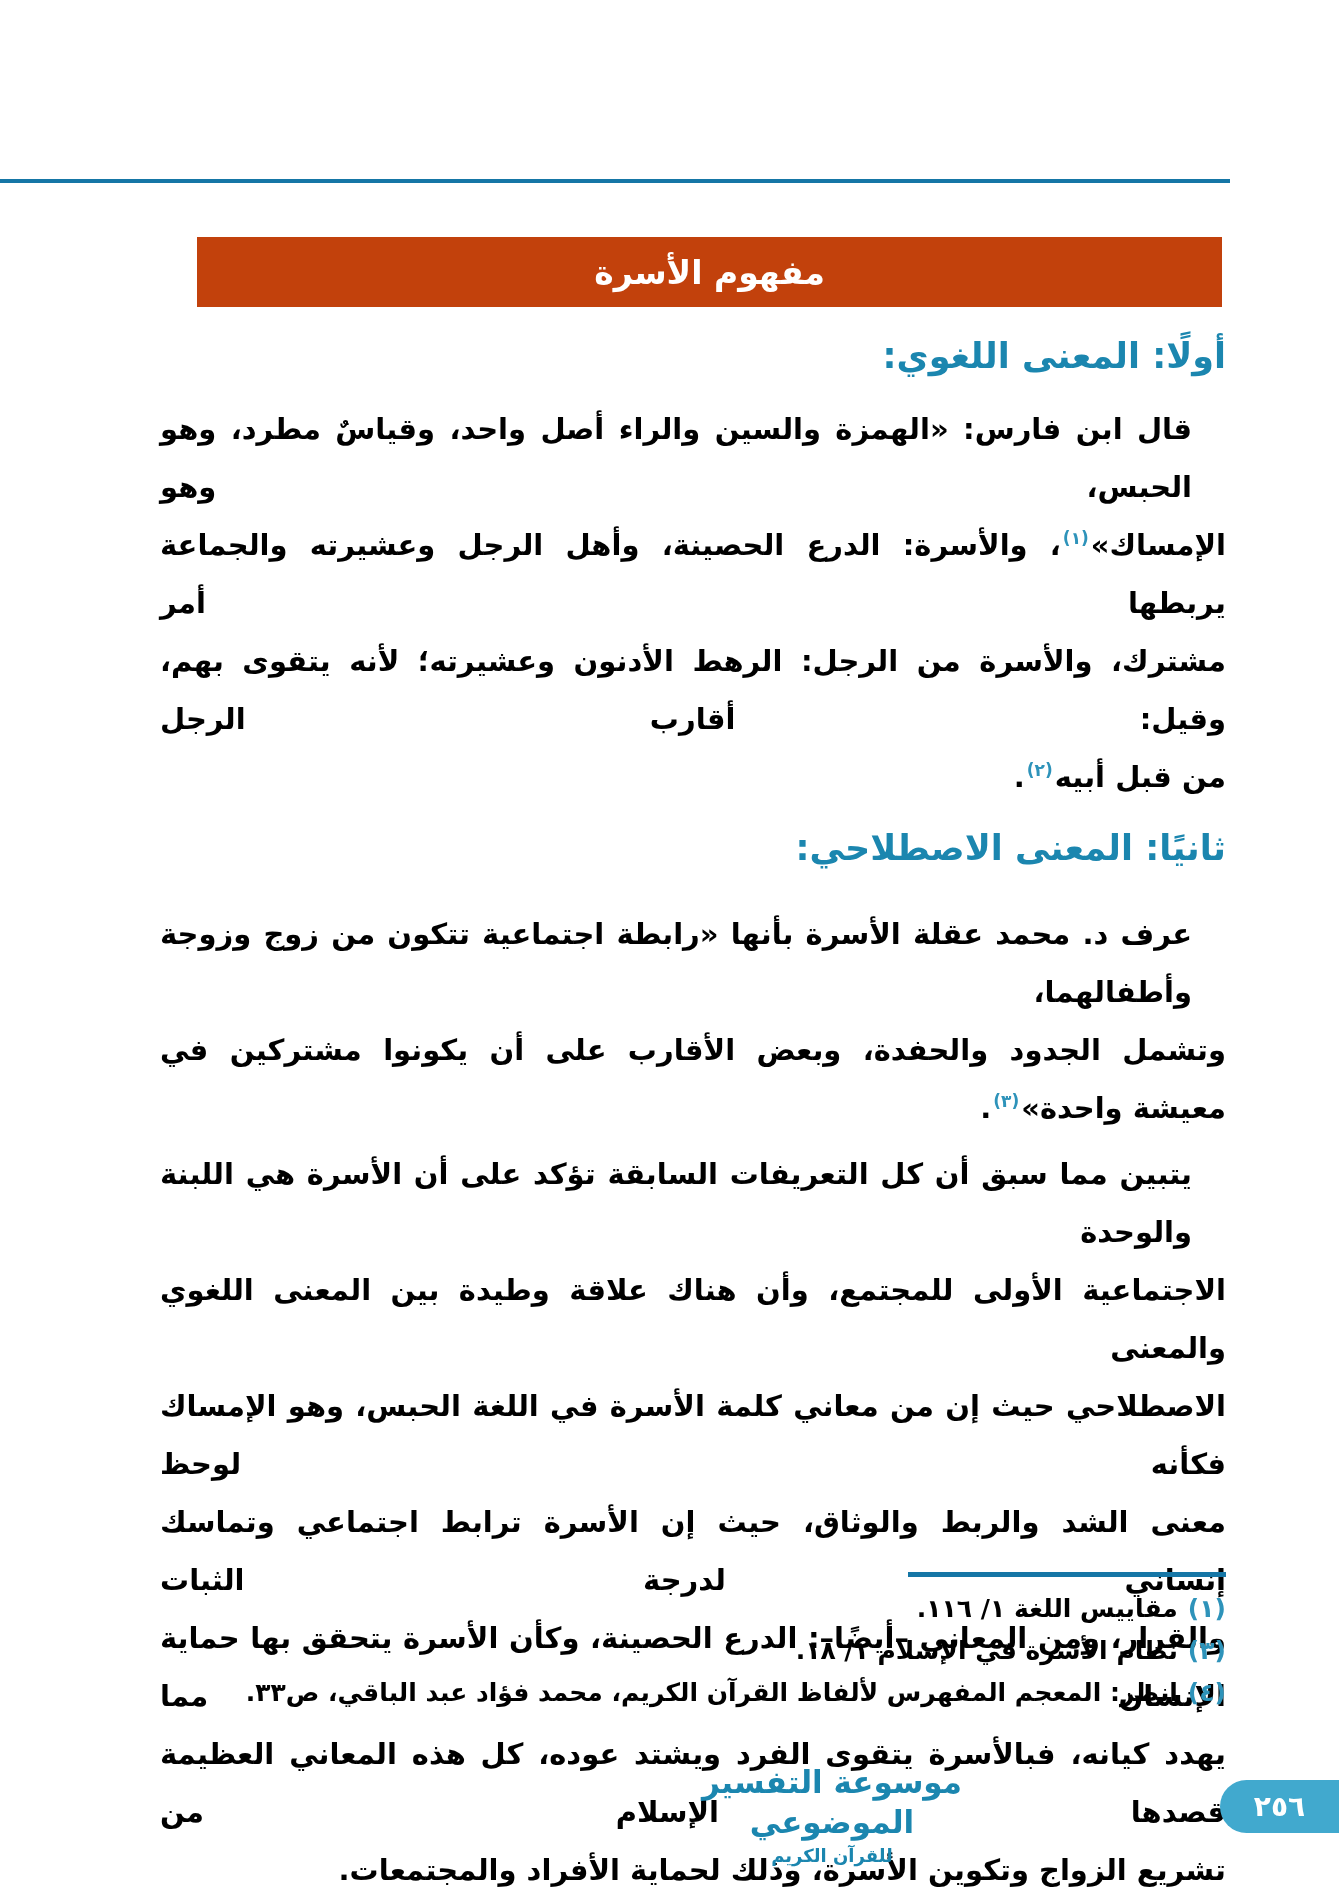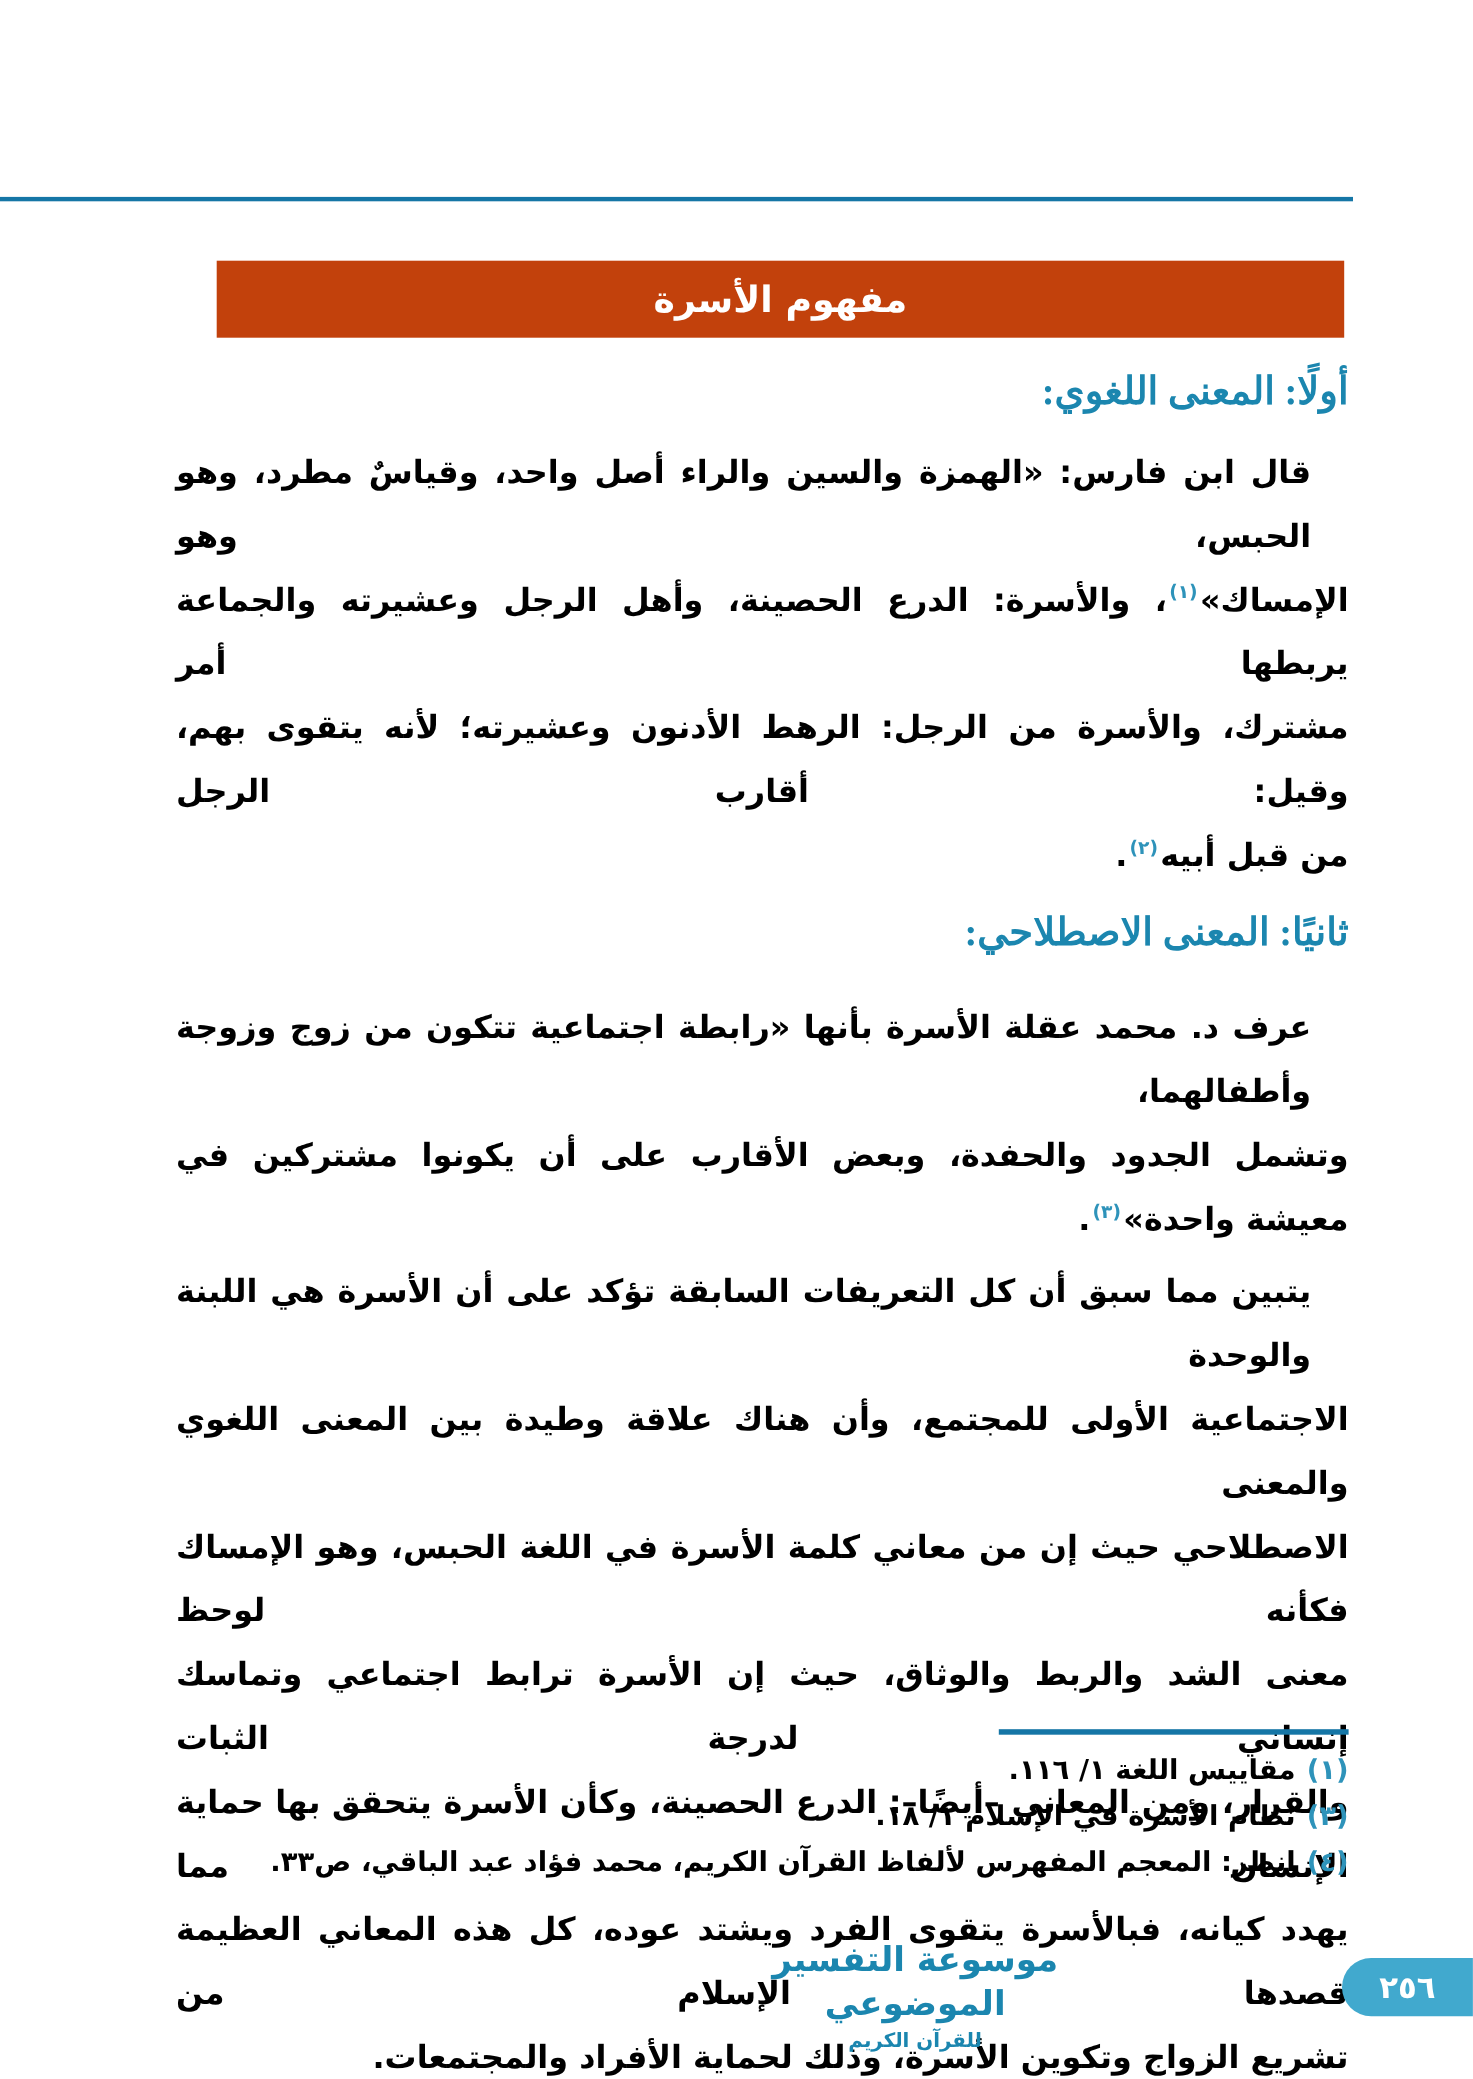--- a/index.html
+++ b/index.html
@@ -23,21 +23,21 @@
   .banner{
     position:absolute;top:237px;left:197px;width:1025px;height:70px;
     background:#c2410c;display:flex;align-items:center;justify-content:center;
   }
   .banner-title{color:#ffffff;font-size:33px;font-weight:bold;}
 
   
   .content{position:absolute;top:330px;right:113px;left:160px;color:#000;}
   .sec-heading{
     color:#1b86af;font-size:35px;font-weight:bold;line-height:52px;
-    margin:0 0 18px 0;text-align:right;font-family:Liberation Serif, serif;
+    margin:0 0 18px 0;text-align:right;
   }
   .sec-heading.second{margin-top:16px;margin-bottom:31px;}
   .para{font-size:29px;font-weight:bold;margin:0;}
   .para.gap{margin-top:8px;}
   .line{line-height:58px;text-align:justify;text-align-last:justify;}
   .line.last{text-align:justify;text-align-last:right;}
   .line.indent{padding-right:34px;}
   sup.fnref{
     color:#2e93ba;font-size:17px;font-weight:bold;
     vertical-align:super;line-height:0;margin:0 2px;

